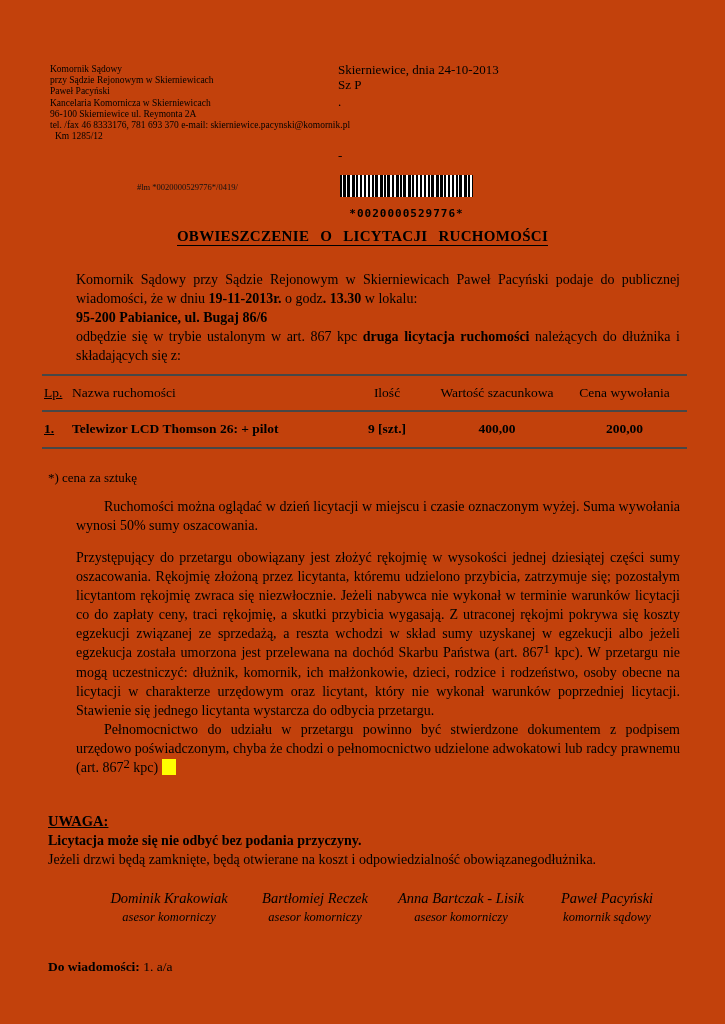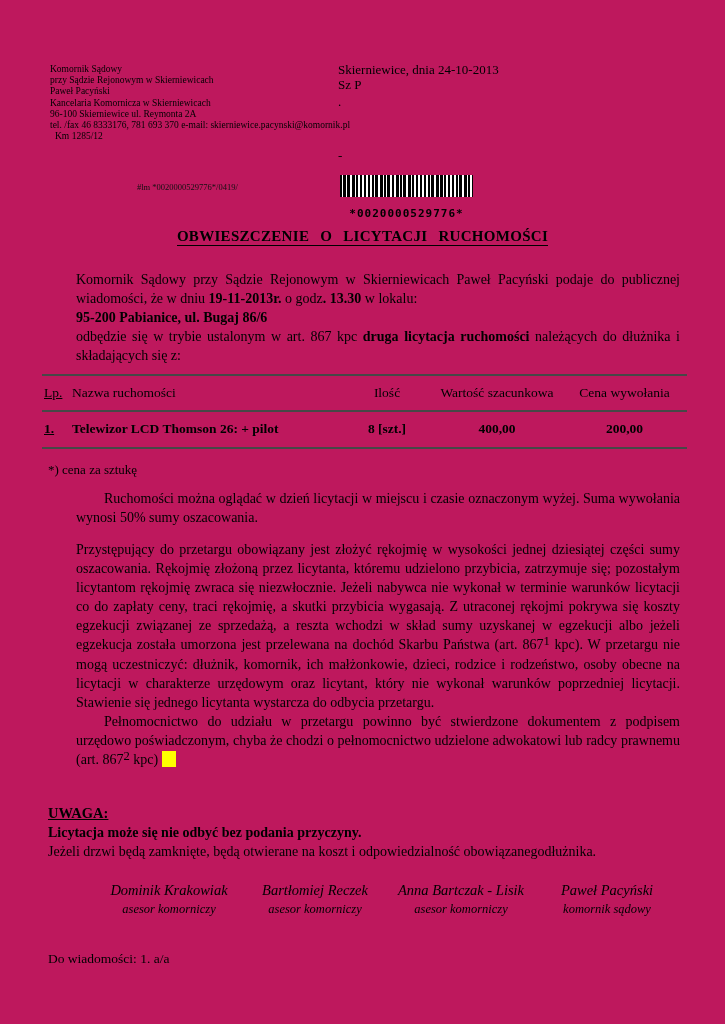--- a/index.html
+++ b/index.html
@@ -1,21 +1,21 @@
 <!DOCTYPE html>
 <html><head>
 <meta charset="utf-8">
 <style>
   * { margin:0; padding:0; box-sizing:border-box; }
   html,body { background:#e8e8e8; }
   .page {
     position:relative;
     width:725px; height:1024px;
     margin:0 auto;
-    background:#be185d;
+    background:#c2410c;
     font-family:"Liberation Serif", serif;
     color:#000000;
     overflow:hidden;
   }
   
   .sender { position:absolute; left:50px; top:64px; font-size:9.5px; line-height:11.2px; }
   .sender .km-line { padding-left:5px; }
   .date-block { position:absolute; left:338px; top:62px; font-size:13px; line-height:15px; }
   .date-block .dot { margin-top:2px; }
   .dash-mark { position:absolute; left:338px; top:148px; font-size:13px; }
@@ -48,40 +48,40 @@
   .goods-table { width:645px; margin-left:-6px; margin-top:9px; border-collapse:collapse; font-size:13.5px; }
   .goods-table tr { border-top:2px solid #474747; }
   .goods-table tr.last { border-bottom:2px solid #474747; }
   .goods-table th { font-weight:normal; text-align:left; padding:7px 0 8px 0; }
   .goods-table td { font-weight:bold; padding:7px 0 9px 0; }
   .c-lp { width:30px; padding-left:2px !important;text-decoration:underline; }
   .c-name { width:270px; }
   .c-qty { width:90px; text-align:center !important; }
   .c-val { width:130px; text-align:center !important; }
   .c-price { width:125px; text-align:center !important; }
-  .footnote { margin-top:11px; font-size:13px; }
+  .footnote { margin-top:19px; font-size:13px; }
   .p-indent { text-indent:28px; }
   .p2 { margin-top:10px; }
   .p3 { margin-top:13px; }
   .hl {
     display:inline-block; width:14px; height:16px;
     vertical-align:text-bottom; margin-left:4px;
   }
   
   .uwaga { margin-top:34px; }
   .uwaga-head { font-weight:bold; text-decoration:underline; font-size:14.5px; }
   .uwaga-l1 { font-weight:bold; }
   
   .signatures { display:flex; margin-top:20px; padding-left:48px; }
   .sig { width:148px; text-align:center; font-style:italic; }
   .sig-name { font-size:14.5px; }
   .sig-role { font-size:12.5px; }
   
   .footer { margin-top:30px; font-size:13.5px; }
-  .footer .lbl { font-weight:normal;margin-top:28px; }
+  .footer .lbl { font-weight:bold;margin-top:28px; }
 </style>
 </head>
 <body>
 
 <div class="page">
 
   <div class="sender">
     <div>Komornik Sądowy</div>
     <div>przy Sądzie Rejonowym w Skierniewicach</div>
     <div>Paweł Pacyński</div>
@@ -121,21 +121,21 @@
           <tr>
         <th class="c-lp">Lp.</th>
         <th class="c-name">Nazwa ruchomości</th>
         <th class="c-qty">Ilość</th>
         <th class="c-val">Wartość szacunkowa</th>
         <th class="c-price">Cena wywołania</th>
       </tr>
       <tr class="last">
         <td class="c-lp">1.</td>
         <td class="c-name">Telewizor LCD Thomson 26: + pilot</td>
-        <td class="c-qty">8 [szt.]</td>
+        <td class="c-qty">9 [szt.]</td>
         <td class="c-val">400,00</td>
         <td class="c-price">200,00</td>
       </tr>
     </tbody>
       </table>
     <div class="footnote">*) cena za sztukę</div>
 
     <div class="just p-indent p2">Ruchomości można oglądać w dzień licytacji w miejscu i czasie oznaczonym wyżej. Suma wywołania wynosi 50% sumy oszacowania.</div>
 
     <div class="just p3">

